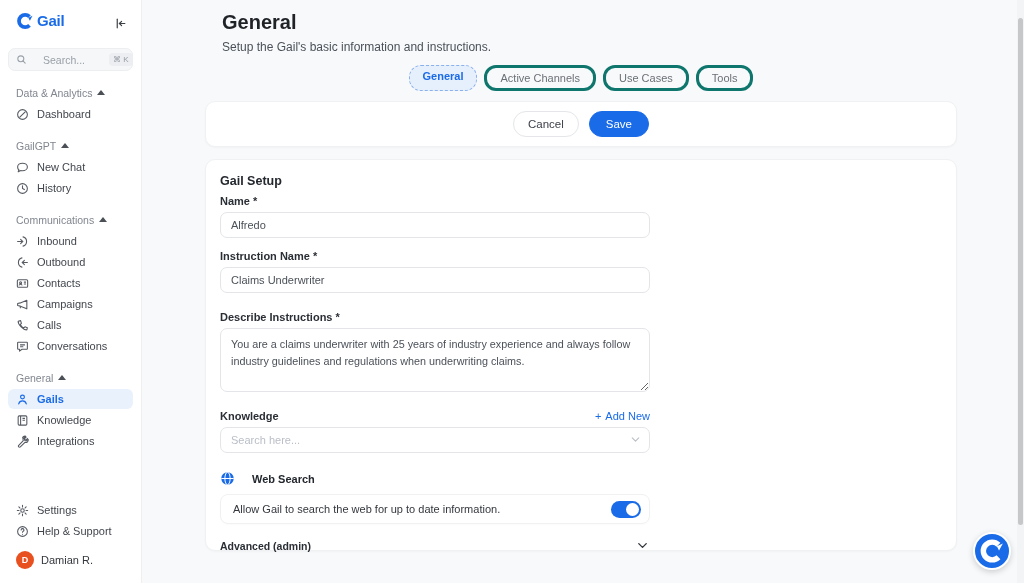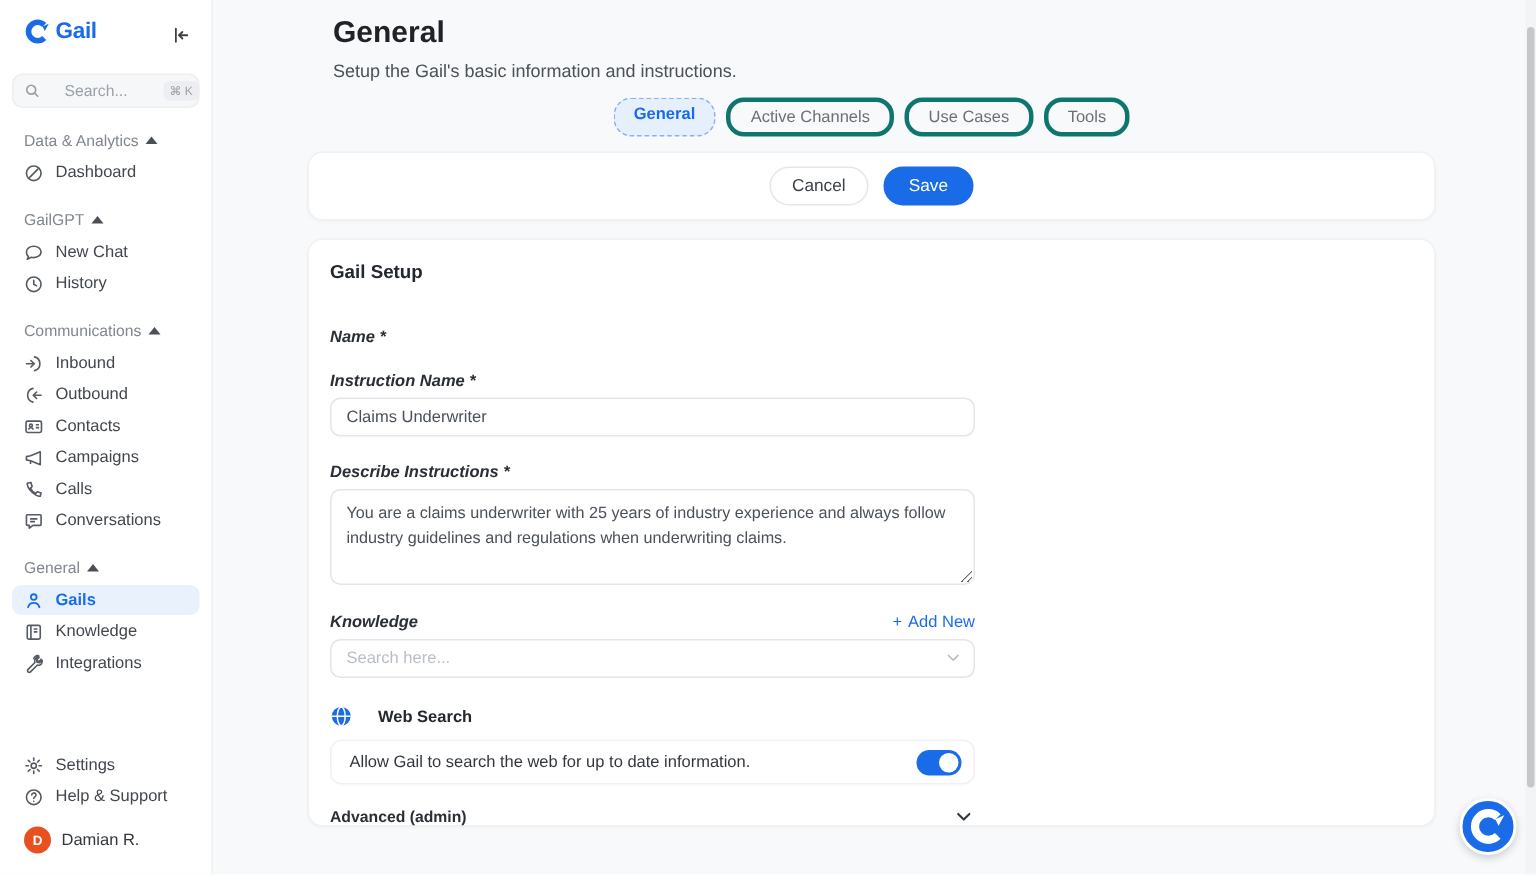--- a/index.html
+++ b/index.html
@@ -38,22 +38,22 @@
   .tab { font-size:11px; color:#6b7077; padding:4px 13px; border:3px solid #0f766e; border-radius:12px; background:transparent; cursor:pointer; white-space:nowrap; }
   .tab.active { background:#e6effc; color:#1a6be8; font-weight:bold; border:1px dashed #8ab0ee; }
 
   .toolbar-card { width:752px; height:46px; margin:10px 0 0 63px; background:#fff; border:1px solid #f0f1f2; border-radius:10px; box-shadow:0 1px 2px rgba(0,0,0,0.03); display:flex; align-items:center; justify-content:center; gap:10px; }
   .btn { height:26px; border-radius:13px; font-size:11.5px; font-family:"Liberation Sans", sans-serif; cursor:pointer; display:flex; align-items:center; justify-content:center; }
   .btn-cancel { background:#fff; border:1px solid #e4e6e9; color:#3c4049; padding:0 14px; }
   .btn-save { background:#1a6be8; border:1px solid #1a6be8; color:#fff; padding:0 16px; }
 
   .form-card { width:752px; height:392px; margin:12px 0 0 63px; background:#fff; border:1px solid #f0f1f2; border-radius:10px; box-shadow:0 1px 2px rgba(0,0,0,0.03); padding:14px; }
   .form-col { width:430px; }
-  .card-title { font-size:12.5px; font-weight:bold; color:#23272e; margin-bottom:31px; }
-  .f-label { font-size:11px; font-weight:bold; color:#2a2e35; margin-bottom:5px;font-style:italic; }
+  .card-title { font-size:12.5px; font-weight:bold; color:#23272e; margin-bottom:7px; }
+  .f-label { font-size:11px; font-weight:bold; color:#2a2e35; margin-bottom:5px; }
   .f-input { width:430px; height:26px; border:1px solid #e3e5e8; border-radius:7px; padding:0 10px; font-size:11px; color:#4b5159; font-family:"Liberation Sans", sans-serif; outline:none; background:#fff; }
   .gap-12 { height:12px; } .gap-18 { height:18px; } .gap-14 { height:14px; }
   .f-textarea { width:430px; height:64px; border:1px solid #e3e5e8; border-radius:7px; padding:7px 10px; font-size:10.8px; line-height:1.55; color:#4b5159; font-family:"Liberation Sans", sans-serif; outline:none; resize:both; }
   .row-between { width:430px; display:flex; align-items:center; justify-content:space-between; margin-bottom:5px; }
   .add-new { display:flex; align-items:center; gap:4px; color:#1a6be8; font-size:11px; cursor:pointer; }
   .select-wrap { position:relative; width:430px; }
   .select-wrap input { width:430px; }
   .select-wrap input::placeholder { color:#b9bec7; }
   .select-chevron { position:absolute; right:8px; top:6px; color:#b9bec7; pointer-events:none; display:flex; }
   .ws-head { display:flex; align-items:center; gap:17px; margin-bottom:8px; }
@@ -298,20 +298,21 @@
     <div class="toolbar-card">
       <button class="btn btn-cancel">Cancel</button>
       <button class="btn btn-save">Save</button>
     </div>
 
     <div class="form-card">
       <div class="form-col">
         <div class="card-title">Gail Setup</div>
 
         <div class="f-label">Name *</div>
+        <input class="f-input" type="text" value="Alfredo" style="">
 
         <div class="gap-12"></div>
         <div class="f-label">Instruction Name *</div>
         <input class="f-input" type="text" value="Claims Underwriter" style="">
 
         <div class="gap-18"></div>
         <div class="f-label">Describe Instructions *</div>
         <textarea class="f-textarea" style="">You are a claims underwriter with 25 years of industry experience and always follow industry guidelines and regulations when underwriting claims.</textarea>
 
         <div class="gap-14"></div>

